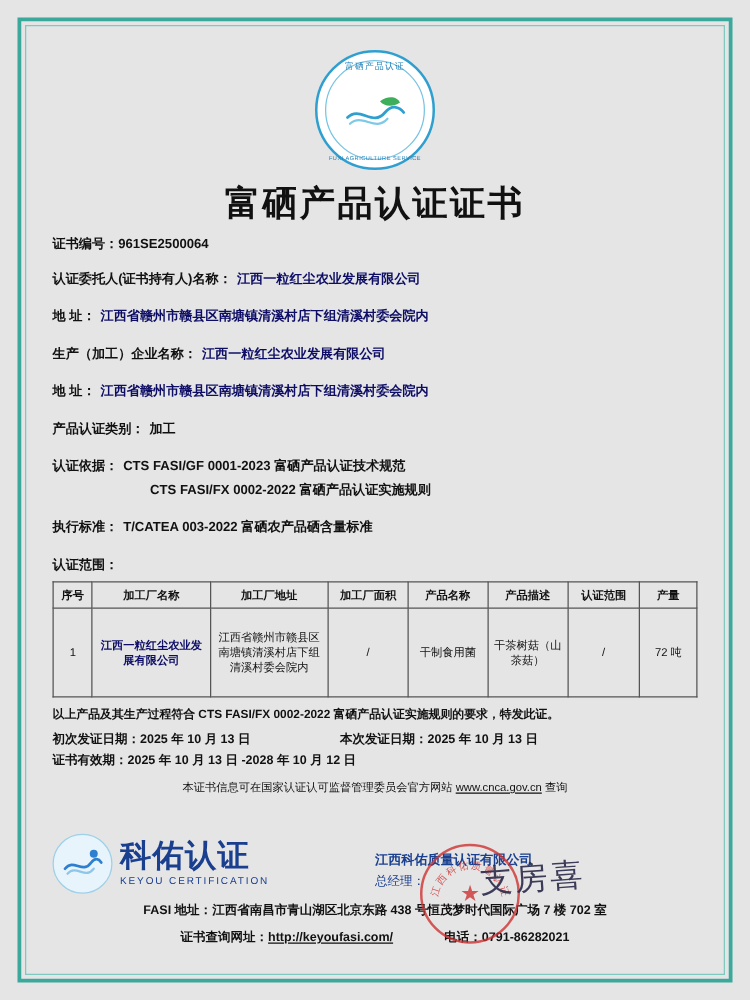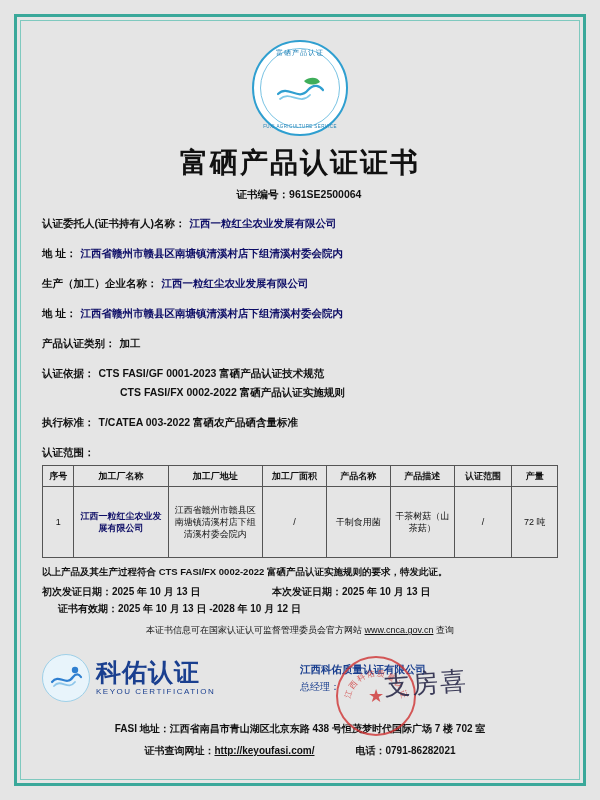--- a/index.html
+++ b/index.html
@@ -104,21 +104,21 @@
   .cert-title {
     text-align: center;
     font-size: 28px;
     font-weight: bold;
     color: #111;
     letter-spacing: 2px;
     margin-top: 8px;
     margin-bottom: 6px;
   }
   .cert-no {
-    text-align: center;
+    text-align: left;
     font-size: 10.5px;
     font-weight: bold;
     color: #111;
     margin-bottom: 8px;
     padding-right: 2px;
   }
 
   
   .field-row {
     display: flex;
@@ -194,39 +194,38 @@
     font-weight: bold;
     color: #111;
     line-height: 17px;
   }
   .dates-row .d1 { width: 230px; }
   .valid-row {
     font-size: 10px;
     font-weight: bold;
     color: #111;
     line-height: 17px;
-    margin-left: 16px;
   }
   .website-line {
     text-align: center;
     font-size: 9px;
     color: #111;
     font-weight: normal;
     margin-top: 7px;
     margin-bottom: 4px;
   }
   .website-line .url {
     text-decoration: underline;
     color: #111;
   }
 
   
   .bottom-area {
     display: flex;
-    align-items: center;
+    align-items: flex-end;
     margin-top: 4px;
     height: 74px;
     position: relative;
   }
   .brand {
     display: flex;
     align-items: center;
     width: 250px;
   }
   .brand-mark {

